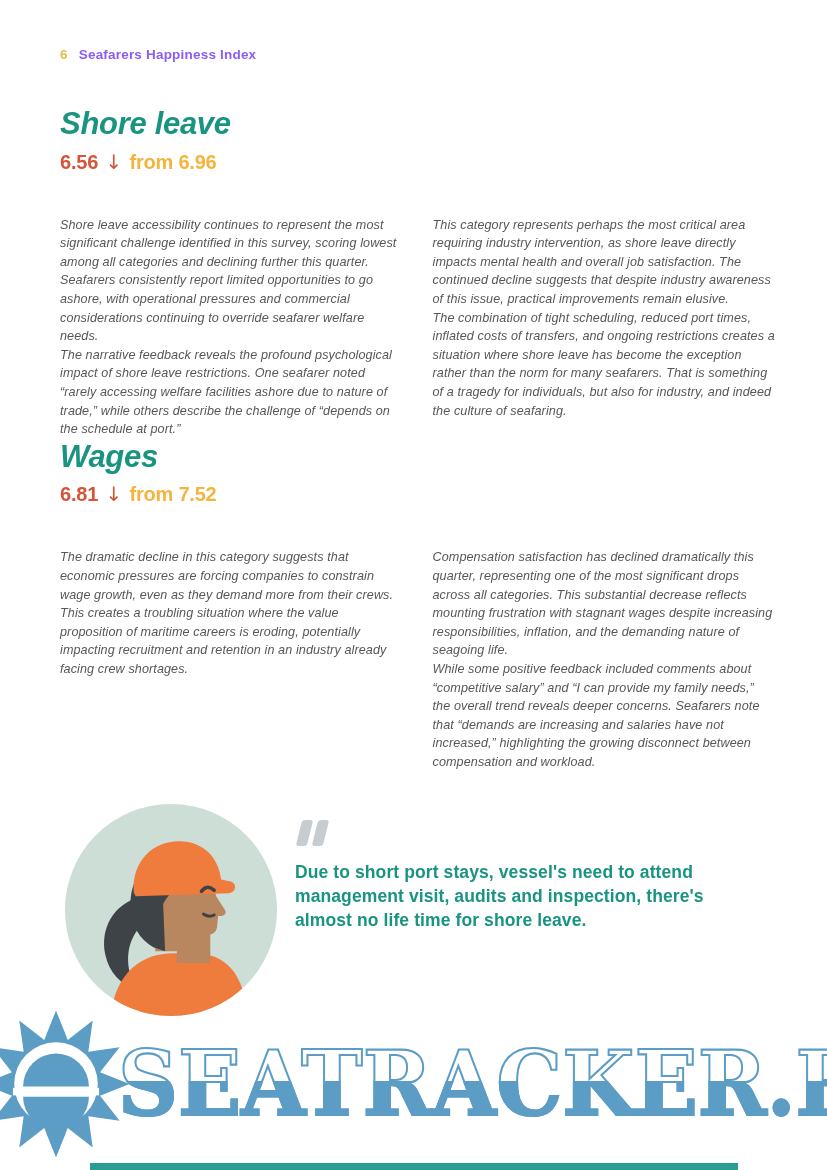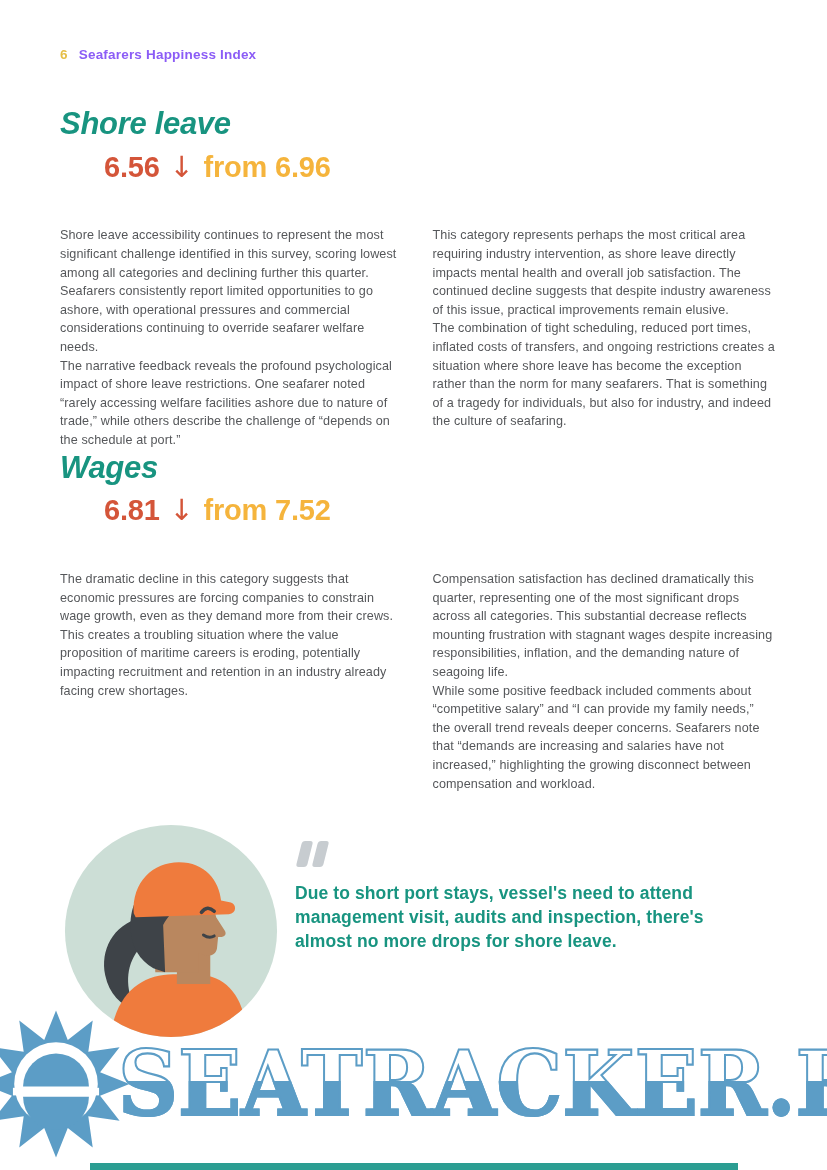--- a/index.html
+++ b/index.html
@@ -38,35 +38,35 @@
     color: #189480;
     letter-spacing: -0.3px;
     line-height: 1.15;
     font-style: italic;
   }
   .section-1 .section-heading { margin-top: 44px; }
   .section-2 .section-heading { }
 
   .score-line {
     margin-top: 8px;
-    font-size: 29px;
+    font-size: 20px;
     font-weight: 700;
     letter-spacing: -0.2px;
     line-height: 1.2;
-    margin-left: 44px;
   }
   .score-value { color: #D45539; }
   .score-arrow { color: #D45539; font-weight: 400; font-family: "DejaVu Sans", sans-serif; padding: 0 2px; }
   .score-from { color: #F5B43C; }
 
   
   .cols {
     margin-top: 42px;
     display: flex;
     gap: 30px;
+    font-style: italic;
   }
   .col { flex: 1 1 0; }
   .col p {
     color: #55575A;
     font-size: 12.6px;
     line-height: 18.6px;
     letter-spacing: 0.1px;
   }
   .col p + p { }
 
@@ -212,21 +212,21 @@
           <path d="M141 91 q6 -8 13 -1" stroke="#3E4348" stroke-width="3.6" fill="none" stroke-linecap="round"></path>
 
           <path d="M143 114 q6 4 11 1" stroke="#3E4348" stroke-width="3" fill="none" stroke-linecap="round"></path>
         </g>
       </svg>
       <div class="quote-block">
         <div class="quote-marks">
           <span class="bar"></span>
             <span class="bar"></span>
         </div>
-        <div class="quote-text">Due to short port stays, vessel's need to attend management visit, audits and inspection, there's almost no more drops for shore leave.</div>
+        <div class="quote-text">Due to short port stays, vessel's need to attend management visit, audits and inspection, there's almost no life time for shore leave.</div>
       </div>
     </div>
 
   </div>
 
   <div class="watermark">
     <svg class="sun" viewBox="0 0 120 120" aria-hidden="true">
       <polygon fill="#5C9DC6" points="118,60 94.8,69.3 110.2,89 85.5,85.5 89,110.2 69.3,94.8 60,118 50.7,94.8 31,110.2 34.5,85.5 9.8,89 25.2,69.3 2,60 25.2,50.7 9.8,31 34.5,34.5 31,9.8 50.7,25.2 60,2 69.3,25.2 89,9.8 85.5,34.5 110.2,31 94.8,50.7"></polygon>
       <circle cx="60" cy="60" r="33" fill="#ffffff"></circle>
       <path d="M34 62 A26 26 0 0 1 86 62 Z" fill="#5C9DC6"></path>

